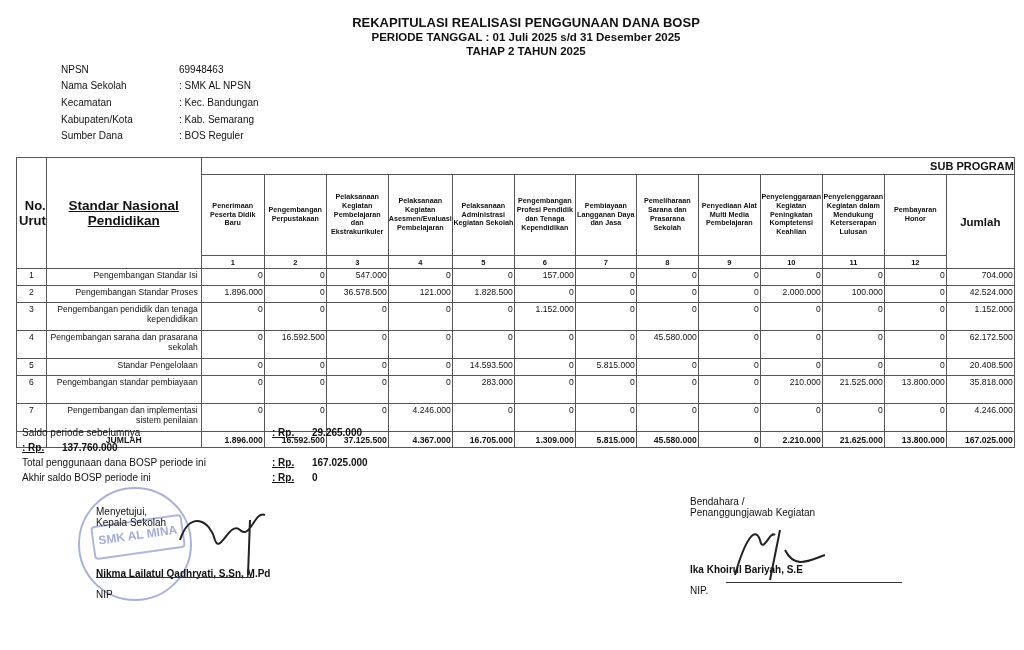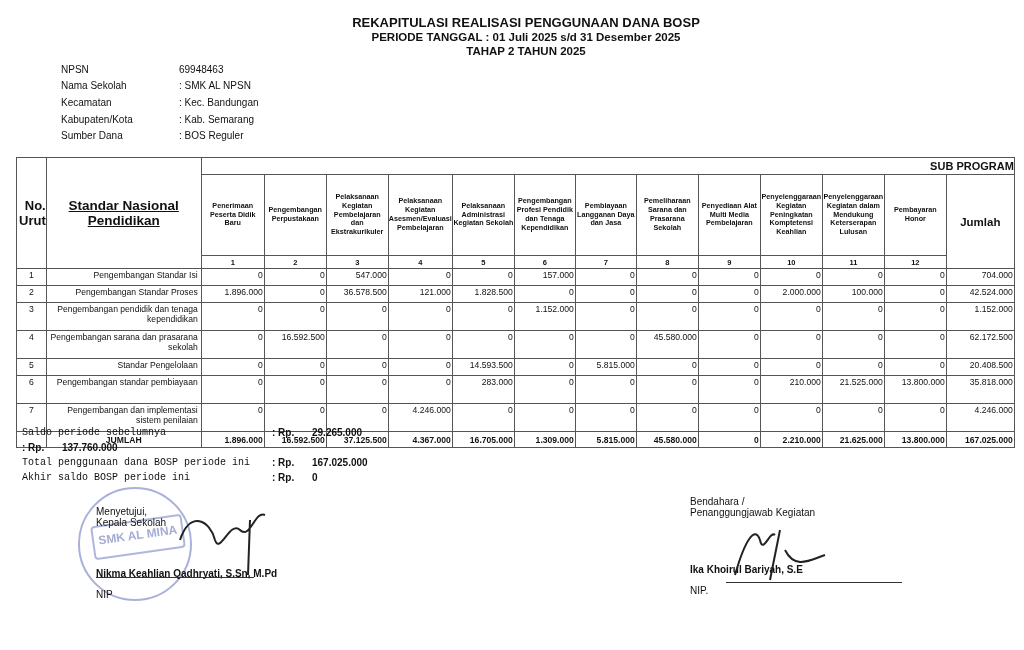--- a/index.html
+++ b/index.html
@@ -27,22 +27,22 @@
   .h-num { font-size:7.5px; text-align:center; height:12px; }
   td.no { text-align:center; vertical-align:top; padding-top:1px !important; }
   td.name { text-align:right; vertical-align:top; padding:1px 3px !important; line-height:1.22; }
   td.val { text-align:right; vertical-align:top; padding:1px 1px 0 0 !important; }
   tr.r1 td { height:14px; } tr.r2 td { height:25px; }
   tr.total td { height:14px; font-weight:bold; vertical-align:middle; }
   tr.total td.lab { text-align:center; }
 
   .summary { position:absolute; left:22px; top:425px; font-size:10px; }
   .s-row { display:flex; height:15px; align-items:center; }
-  .s-label { width:250px;font-family:Liberation Mono, monospace; }
-  .s-rp { width:36px; font-weight:bold; }
+  .s-label { width:250px; }
+  .s-rp { width:36px; font-weight:bold;text-decoration:underline; }
   .s-val { font-weight:bold; padding-left:4px; }
 
   .sign { position:absolute; font-size:10px; }
   .sign-left { left:96px; top:506px; }
   .sign-right { left:690px; top:496px; }
   .sig-name { font-weight:bold; }
   .sig-line { position:absolute; height:1px; background:#333; }
   .stamp { position:absolute; left:78px; top:487px; width:110px; height:110px;
            border:2px solid #6f7bc2; border-radius:50%; opacity:.6; }
   .stamp-inner { position:absolute; left:92px; top:520px; width:88px; height:30px;
@@ -296,21 +296,21 @@
      </div>
   </div>
 
 <div class="stamp"></div>
 <div class="stamp-inner">SMK AL MINA</div>
 
 <div class="sign sign-left">
   <div>Menyetujui,</div>
   <div>Kepala Sekolah</div>
   <div style="height:40px"></div>
-  <div class="sig-name">Nikma Keahlian Qadhryati, S.Sn, M.Pd</div>
+  <div class="sig-name">Nikma Lailatul Qadhryati, S.Sn, M.Pd</div>
   <div style="height:10px"></div>
   <div>NIP</div>
 </div>
 <div class="sig-line" style="left:96px; top:577px; width:158px;"></div>
 <svg style="position:absolute;left:170px;top:500px" width="110" height="80">
   <path d="M10 40 C 20 10, 40 20, 45 40 C 50 55, 60 20, 70 30 C 80 40, 85 10, 95 15 M80 20 L78 75" stroke="#222" stroke-width="2" fill="none"></path>
 </svg>
 
 <div class="sign sign-right">
   <div>Bendahara /</div>

